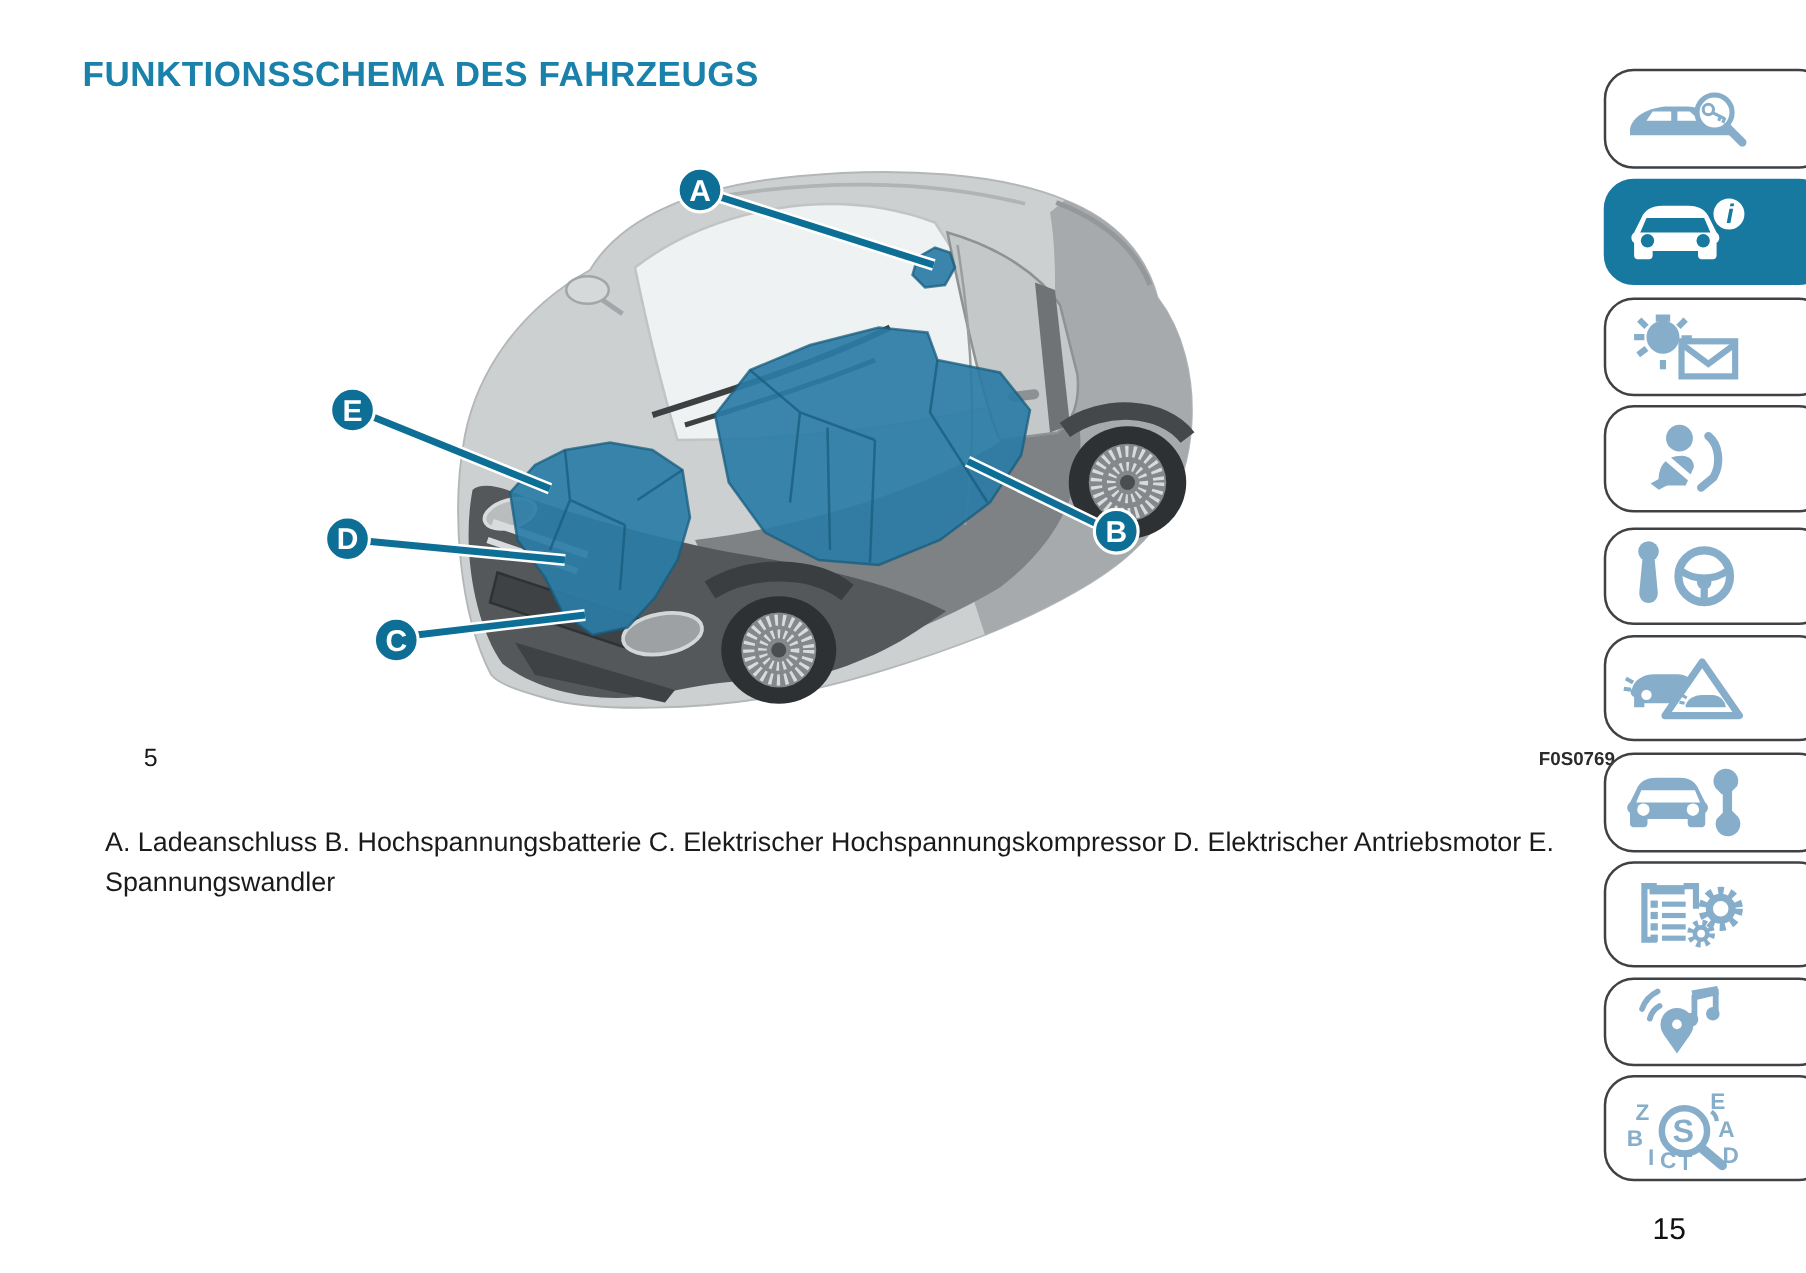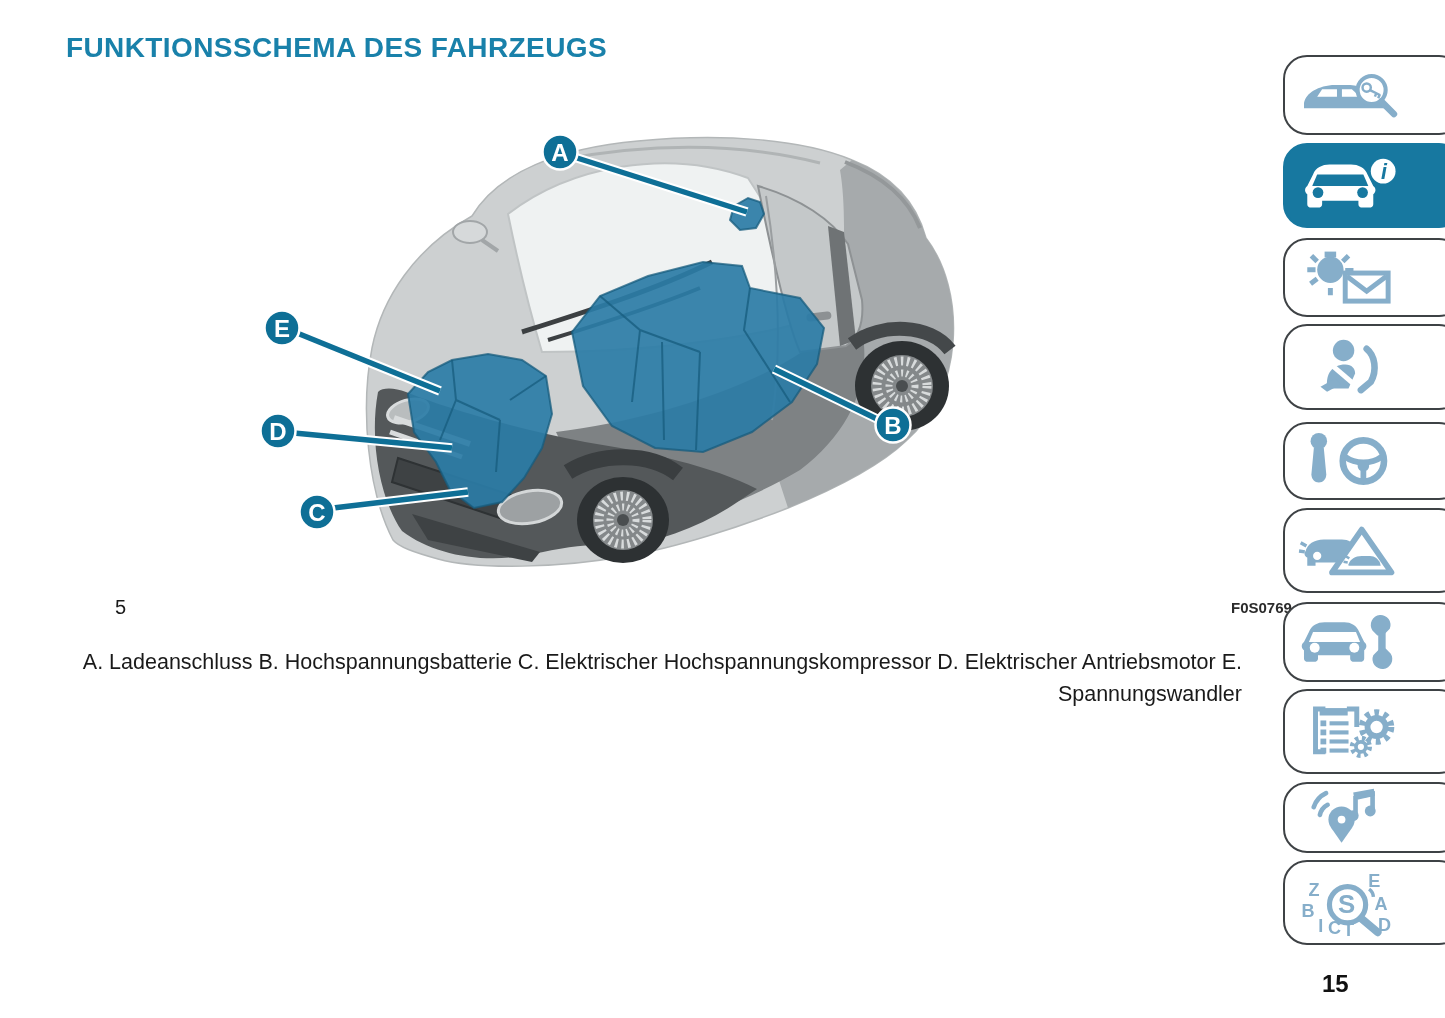--- a/index.html
+++ b/index.html
@@ -4,31 +4,31 @@
 <style>
   html,body{margin:0;padding:0;}
   body{
     width:1445px;height:1018px;position:relative;overflow:hidden;
     background:#ffffff;
     font-family:"Liberation Sans","DejaVu Sans",sans-serif;
     --teal:#0e6f96; --teal-tile:#1778a0; --title:#1981aa;
     --icon-blue:#86aeca; --tile-border:#3e4245;
   }
   .page-title{
-    position:absolute;left:66px;top:32px;margin:0;
+    position:absolute;left:66px;top:44px;margin:0;
     font-size:28px;font-weight:bold;letter-spacing:.4px;color:var(--title);
   }
   .figure-svg{position:absolute;left:250px;top:100px;}
   .fig-number{position:absolute;left:115px;top:596px;font-size:20px;color:#1a1a1a;}
   .fig-code{position:absolute;left:1231px;top:599px;font-size:15px;font-weight:bold;color:#2b2b2b;}
   .caption{
-    position:absolute;left:68px;top:642px;width:1170px;margin:4px;
-    font-size:21.5px;line-height:1.5;color:#1a1a1a;text-align:right;
+    position:absolute;left:68px;top:642px;width:1170px;margin:16px;
+    font-size:21.5px;line-height:1.5;color:#1a1a1a;
   }
-  .page-number{position:absolute;left:1322px;top:970px;font-size:24px;font-weight:bold;color:#111;}
+  .page-number{position:absolute;left:1322px;top:970px;font-size:24px;font-weight:normal;color:#111;}
   
   .tile{
     position:absolute;left:1283px;width:180px;
     background:#fff;border:2px solid var(--tile-border);border-radius:24px;
     box-sizing:border-box;display:flex;align-items:center;
     color:var(--icon-blue); --bg:#ffffff;
     cursor:pointer;
   }
   .tile.active{background:var(--teal-tile);border-color:var(--teal-tile);color:#ffffff;--bg:var(--teal-tile);}
   .tile svg{margin-left:10px;}

